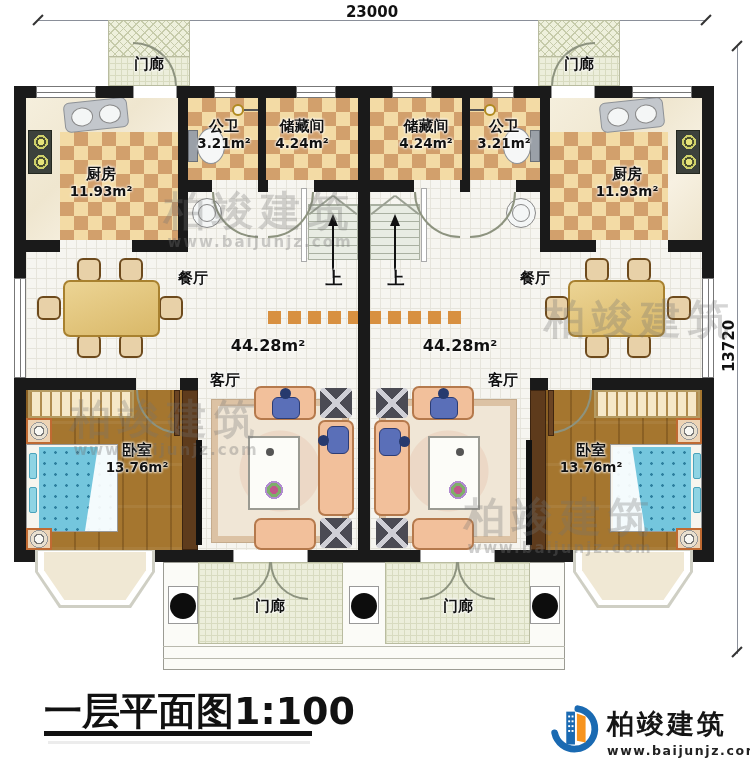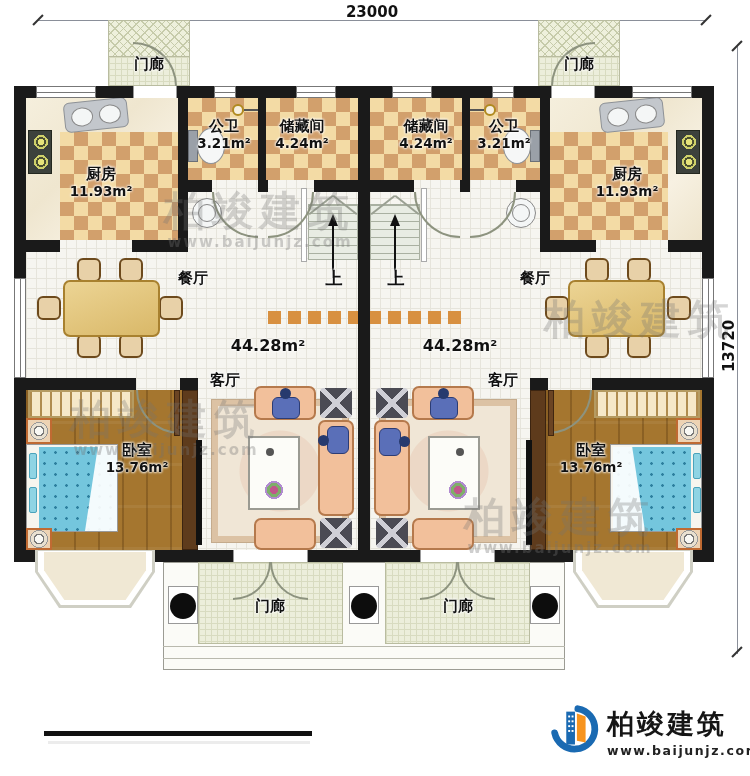--- a/index.html
+++ b/index.html
@@ -367,20 +367,21 @@
   </div>
   <div class="wm" style="left:16px;top:398px;width:300px;">
     <span class="big">柏竣建筑</span>
     <span class="small">www.baijunjz.com</span>
   </div>
   <div class="wm" style="left:400px;top:496px;width:320px;">
     <span class="big">柏竣建筑</span>
     <span class="small">www.baijunjz.com</span>
   </div>
 
+  <div class="ftitle"><span>一层平面图</span><span>1:100</span></div>
   <div class="funder1"></div>
   <div class="funder2"></div>
 
 
   <div class="brand">
     <svg width="58" height="60" viewBox="0 0 60 62">
       <path d="M10,34 A21,21 0 1 0 34,9" fill="none" stroke="#1a6ab2" stroke-width="7" stroke-linecap="round"></path>
       <rect x="22" y="12" width="9" height="34" fill="#1a6ab2"></rect>
       <rect x="24" y="16" width="2" height="2" fill="#fff"></rect>
         <rect x="27.5" y="16" width="2" height="2" fill="#fff"></rect>

